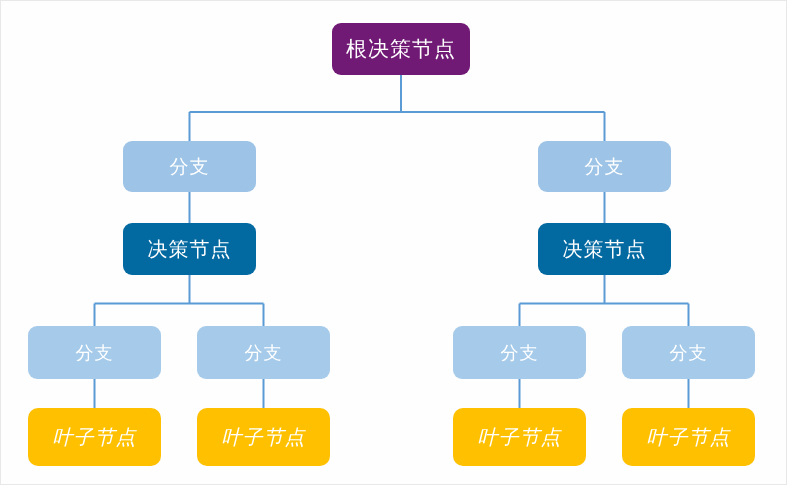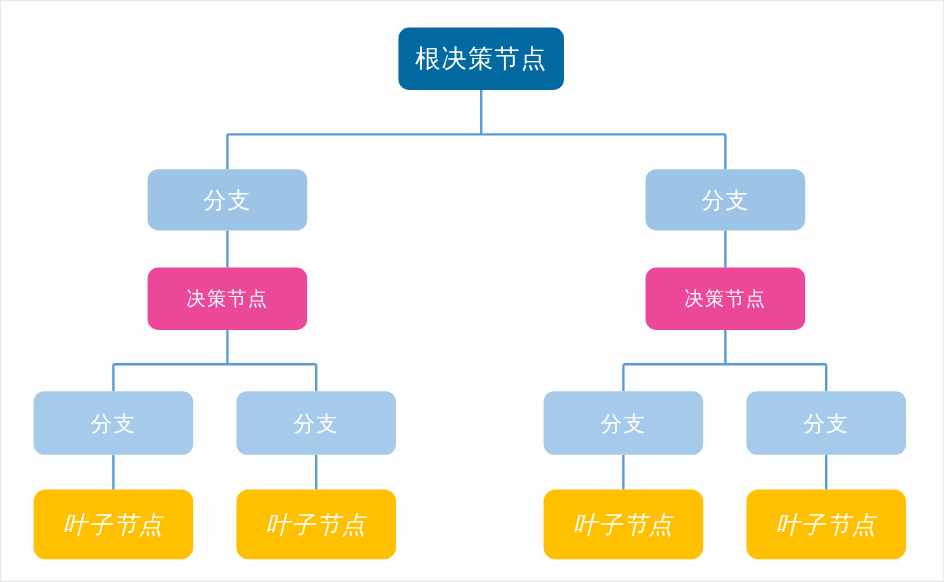--- a/index.html
+++ b/index.html
@@ -31,29 +31,29 @@
     align-items: center;
     justify-content: center;
     box-sizing: border-box;
     color: #ffffff;
     text-align: center;
     white-space: nowrap;
     letter-spacing: 1px;
     z-index: 2;
   }
   .node-root {
-    background: #0369a1;
+    background: #701a75;
     border-radius: 9px;
     font-size: 21px;
     text-align: right;
   }
   .node-decision {
-    background: #ec4899;
+    background: #0369a1;
     border-radius: 9px;
-    font-size: 16px;
+    font-size: 20px;
   }
   .node-branch {
     background: #9dc3e6;
     border-radius: 9px;
     font-size: 19px;
   }
   .node-branch-2 {
     background: #a6cbea;
     border-radius: 9px;
     font-size: 18px;

